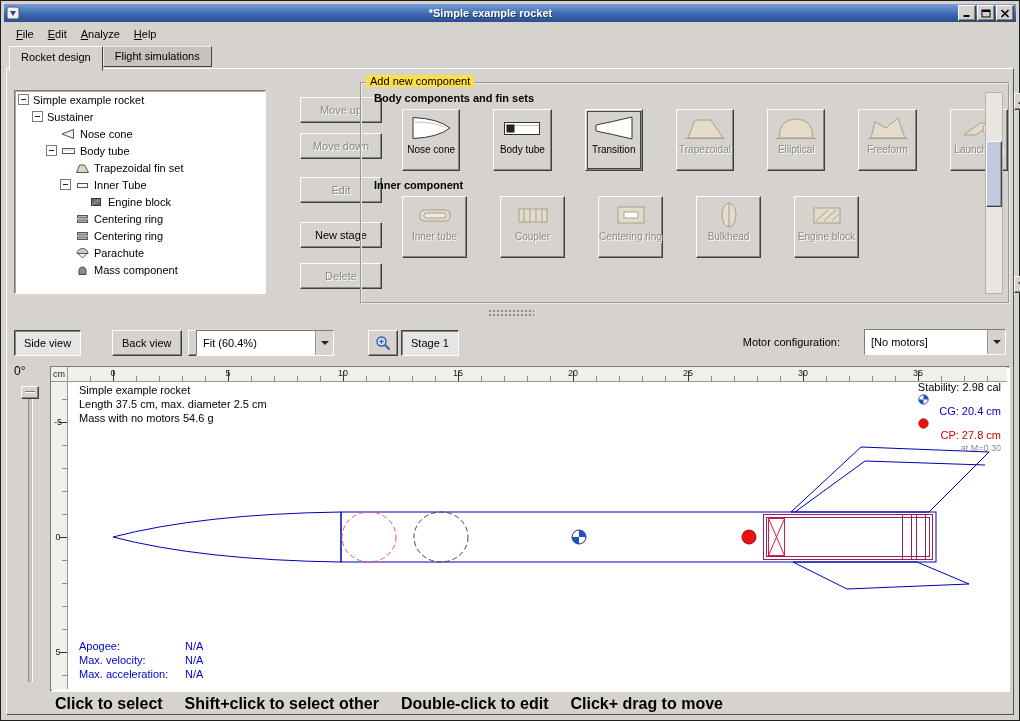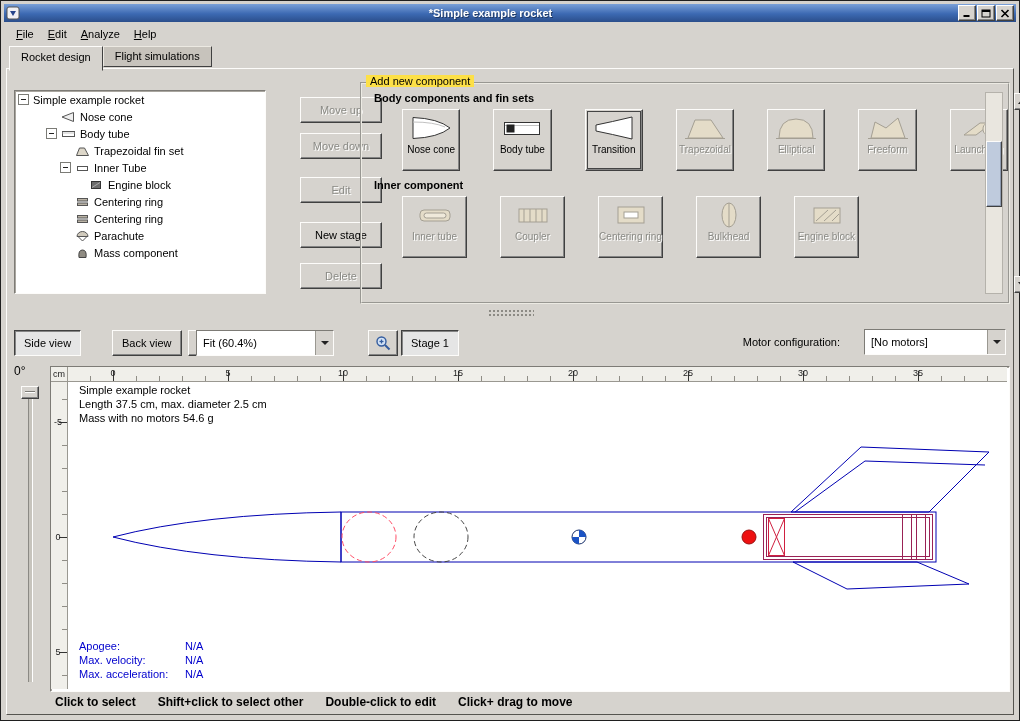--- a/index.html
+++ b/index.html
@@ -79,21 +79,21 @@
     border:1px solid;border-color:#fdfcfa #404040 #404040 #fdfcfa;box-shadow:inset -1px -1px 0 #848484;}
   .sliderhandle::after{content:"";display:block;margin:4px 3px;height:1px;background:#7d7b76;box-shadow:0 1px 0 #fff;}
   .canvas{position:absolute;left:50px;top:366px;width:958px;height:324px;background:#fff;}
   .canvas svg{display:block;}
   .cinfo{position:absolute;left:28px;top:16px;line-height:14px;}
   .cstab{position:absolute;right:8px;top:14px;text-align:right;line-height:13px;}
   .cgtext{color:#0000cc;} .cptext{color:#cc0000;} .machtext{color:#8a8a85;font-size:9px;}
   .legicon{display:inline-block;vertical-align:-2px;margin-right:3px;}
   .cflight{position:absolute;left:28px;top:272px;color:#0000cd;line-height:14px;}
   .cflight .frow{display:flex;} .cflight .flabel{width:106px;} 
-  .statusbar{position:absolute;left:55px;top:695px;display:flex;gap:22px;font-weight:bold;font-size:12px;}
+  .statusbar{position:absolute;left:55px;top:695px;display:flex;gap:22px;font-weight:bold;font-size:16px;}
   svg text{font-family:"Liberation Sans",sans-serif;}
 </style>
 </head>
 <body>
 
 <div class="winframe"></div>
 
 <div class="titlebar">
   <svg class="appicon" viewBox="0 0 14 14">
     <rect x="1" y="1" width="12" height="12" rx="2" fill="#f0f0f4" stroke="#555"></rect>
@@ -130,20 +130,26 @@
   <span class="tab inactive">Flight simulations</span>
 </div>
 <div class="tabpane"></div>
 
 <div class="tree sunken">
   <div class="trow d0">
     <span class="expander">
         <span class="minus"></span>
       </span>
     <span class="tlabel">Simple example rocket</span>
+  </div>
+  <div class="trow d1">
+    <span class="expander">
+        <span class="minus"></span>
+      </span>
+    <span class="tlabel">Sustainer</span>
   </div>
   <div class="trow d2">
     <span class="spacer"></span>
     <svg class="ticon" width="15" height="12" viewBox="0 0 15 12">
         <path d="M1,6 L12.5,1.5 L12.5,10.5 Z" fill="#efefef" stroke="#555"></path>
       </svg>
     <span class="tlabel">Nose cone</span>
   </div>
   <div class="trow d2">
     <span class="expander">
@@ -451,20 +457,32 @@
 
     <circle cx="698" cy="170" r="7" fill="#ee1111" stroke="#991111"></circle>
   </svg>
 
   <div class="cinfo">
     <div>Simple example rocket</div>
     <div>Length 37.5 cm, max. diameter 2.5 cm</div>
     <div>Mass with no motors 54.6 g</div>
   </div>
 
+  <div class="cstab">
+    <div>Stability: 2.98 cal</div>
+    <div class="cgtext"><svg class="legicon" width="11" height="11" viewBox="0 0 14 14">
+          <circle cx="7" cy="7" r="6" fill="#fff" stroke="#17306b"></circle>
+          <path d="M7,7 L7,1 A6,6 0 0 1 13,7 Z" fill="#1b53c4"></path>
+          <path d="M7,7 L7,13 A6,6 0 0 1 1,7 Z" fill="#1b53c4"></path>
+        </svg><span>CG: 20.4 cm</span></div>
+    <div class="cptext"><svg class="legicon" width="11" height="11" viewBox="0 0 14 14">
+          <circle cx="7" cy="7" r="6" fill="#ee1111" stroke="#991111"></circle>
+        </svg><span>CP: 27.8 cm</span></div>
+    <div class="machtext">at M=0.30</div>
+  </div>
 
   <div class="cflight">
     <div class="frow">
         <span class="flabel">Apogee:</span>
         <span>N/A</span>
       </div>
     <div class="frow">
         <span class="flabel">Max. velocity:</span>
         <span>N/A</span>
       </div>

